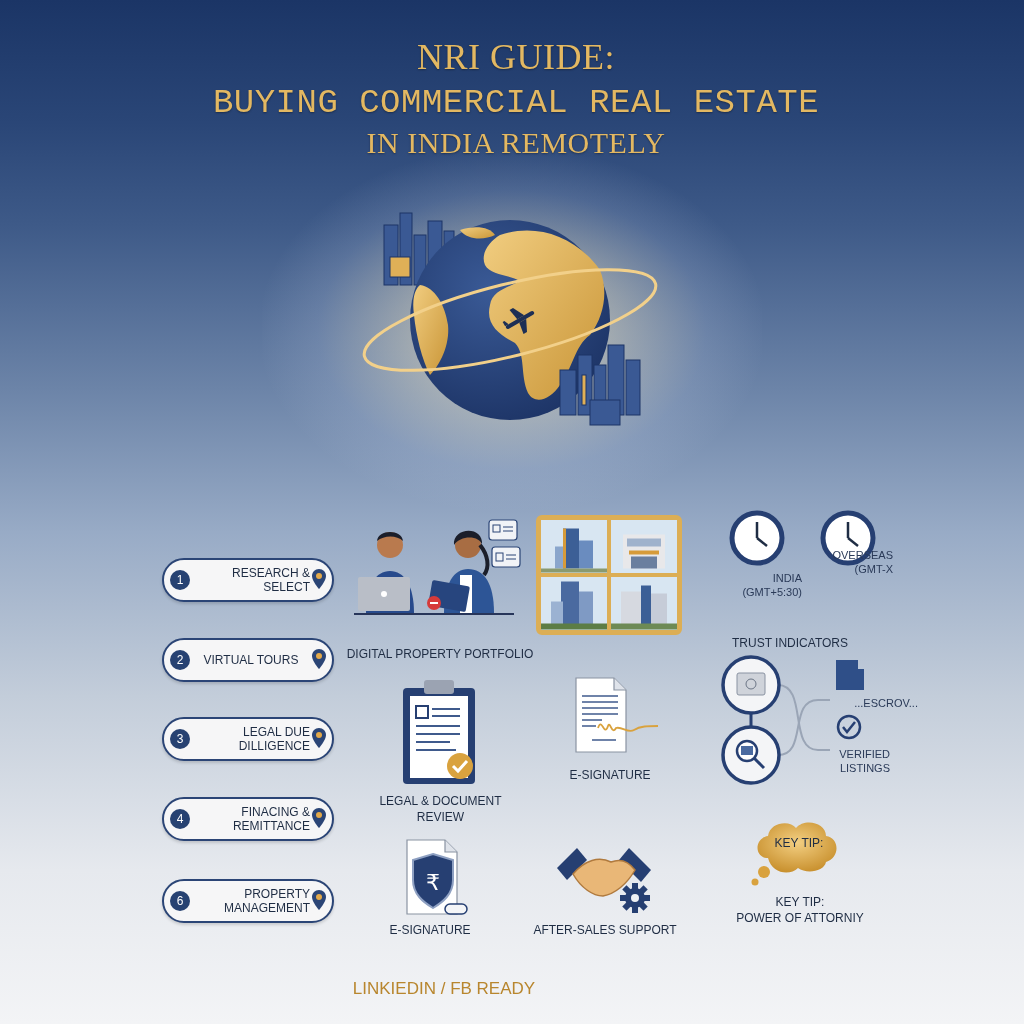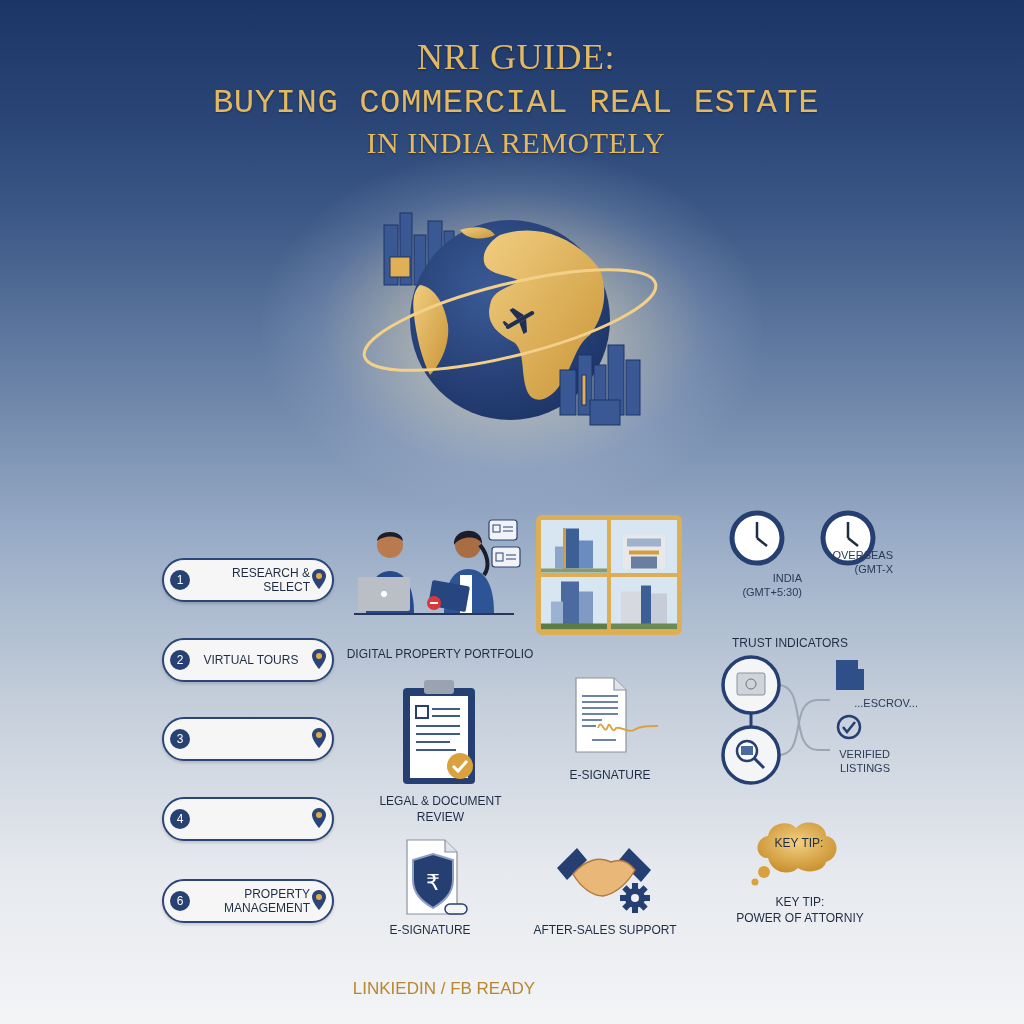--- a/index.html
+++ b/index.html
@@ -89,27 +89,29 @@
 <div class="abs step" style="top:638px;">
   <span class="num">2</span>
   <span class="lbl">VIRTUAL TOURS</span>
   <svg class="pin" width="14" height="20" viewBox="0 0 14 20">
       <path d="M7 0C3 0 0 3 0 7c0 5 7 13 7 13s7-8 7-13c0-4-3-7-7-7z" fill="#2b4576"></path>
       <circle cx="7" cy="7" r="3" fill="#e3a94a"></circle>
     </svg>
 </div>
 <div class="abs step" style="top:717px;">
   <span class="num">3</span>
+  <span class="lbl">LEGAL DUE DILLIGENCE</span>
   <svg class="pin" width="14" height="20" viewBox="0 0 14 20">
       <path d="M7 0C3 0 0 3 0 7c0 5 7 13 7 13s7-8 7-13c0-4-3-7-7-7z" fill="#2b4576"></path>
       <circle cx="7" cy="7" r="3" fill="#e3a94a"></circle>
     </svg>
 </div>
 <div class="abs step" style="top:797px;">
   <span class="num">4</span>
+  <span class="lbl">FINACING &amp; REMITTANCE</span>
   <svg class="pin" width="14" height="20" viewBox="0 0 14 20">
       <path d="M7 0C3 0 0 3 0 7c0 5 7 13 7 13s7-8 7-13c0-4-3-7-7-7z" fill="#2b4576"></path>
       <circle cx="7" cy="7" r="3" fill="#e3a94a"></circle>
     </svg>
 </div>
 <div class="abs step" style="top:879px;">
   <span class="num">6</span>
   <span class="lbl">PROPERTY MANAGEMENT</span>
   <svg class="pin" width="14" height="20" viewBox="0 0 14 20">
       <path d="M7 0C3 0 0 3 0 7c0 5 7 13 7 13s7-8 7-13c0-4-3-7-7-7z" fill="#2b4576"></path>

